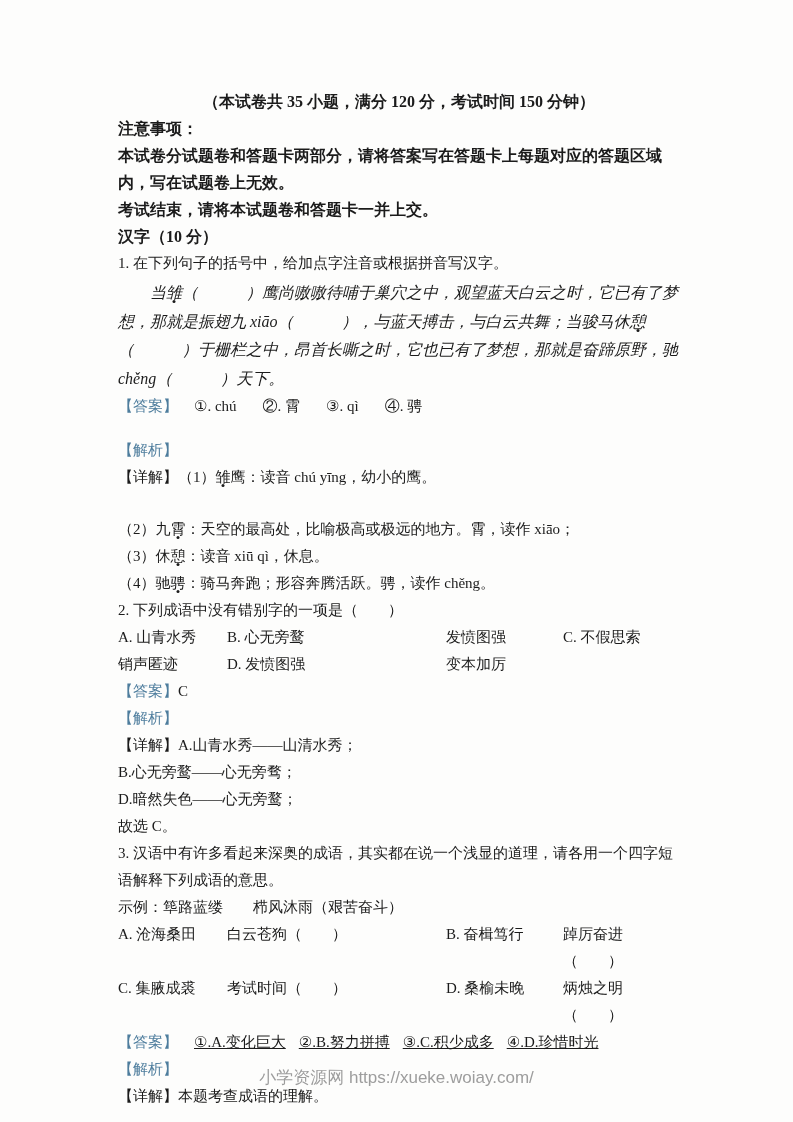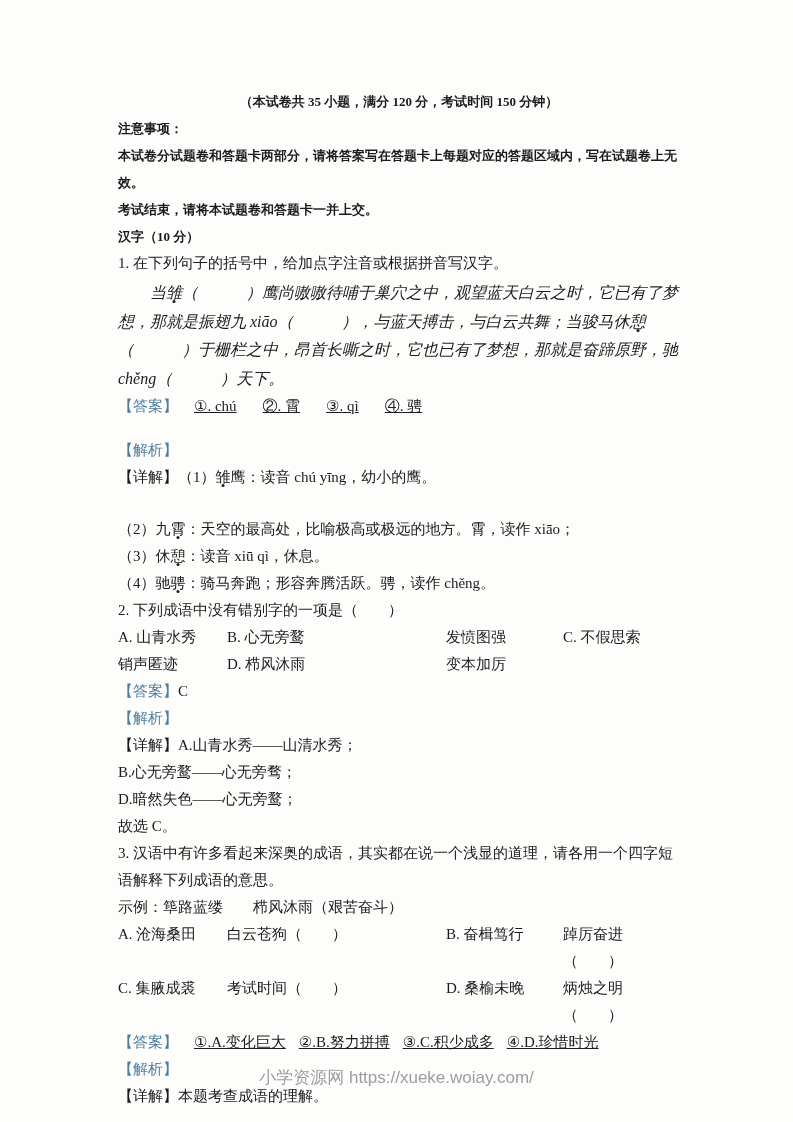--- a/index.html
+++ b/index.html
@@ -8,21 +8,21 @@
     width:793px;height:1122px;
     box-sizing:border-box;
     background:#fdfdfc;
     padding:88px 113px 0 118px;
     font-family:"Liberation Serif","DejaVu Serif",serif;
     font-size:15px;line-height:27px;
     color:var(--text,#1b1b1b);
     overflow:hidden;
   }
   p{margin:0;}
-  .b{font-weight:700;font-size:13px;}
+  .b{font-weight:700;font-size:16px;}
   .center{text-align:center;}
   
   .kai{
     font-style:italic;
     font-size:16px;
     line-height:28.5px;
     margin-top:2px;
     text-indent:2em;
   }
   
@@ -30,21 +30,21 @@
   
   .dotted{position:relative;font-style:inherit;}
   .dotted::after{
     content:"";position:absolute;left:50%;bottom:-2px;
     width:3px;height:3px;border-radius:50%;
     background:var(--text,#1b1b1b);transform:translateX(-50%);
   }
   
   .ansrow{display:flex;align-items:baseline;}
   .ansrow .tag{margin-right:16px;}
-  .ansrow.wide .ans-item{margin-right:26px;text-decoration:underline;}
+  .ansrow.wide .ans-item{margin-right:26px;}
   .ansrow.tight .ans-item{margin-right:13px;text-decoration:underline;}
   
   .opt-grid{
     display:grid;
     grid-template-columns:109px 219px 117px 1fr;
     line-height:27px;
   }
   .gap-before-analysis{margin-top:17px;}
   .gap-before{margin-top:25px;}
   .footer{
@@ -86,21 +86,21 @@
   </section>
 
   <section>
     <p>2. 下列成语中没有错别字的一项是（　　）</p>
     <div class="opt-grid">
       <span>A. 山青水秀</span>
       <span>B. 心无旁鹜</span>
       <span>发愤图强</span>
       <span>C. 不假思索</span>
       <span>销声匿迹</span>
-      <span>D. 栉风沐雨</span>
+      <span>D. 发愤图强</span>
       <span>变本加厉</span>
     </div>
     <p><span class="tag">【答案】</span><span>C</span></p>
     <p><span class="tag">【解析】</span></p>
     <p><span>【详解】</span><span>A.山青水秀——山清水秀；</span></p>
     <p>B.心无旁鹜——心无旁骛；</p>
     <p>D.暗然失色——心无旁鹜；</p>
     <p>故选 C。</p>
   </section>
 

